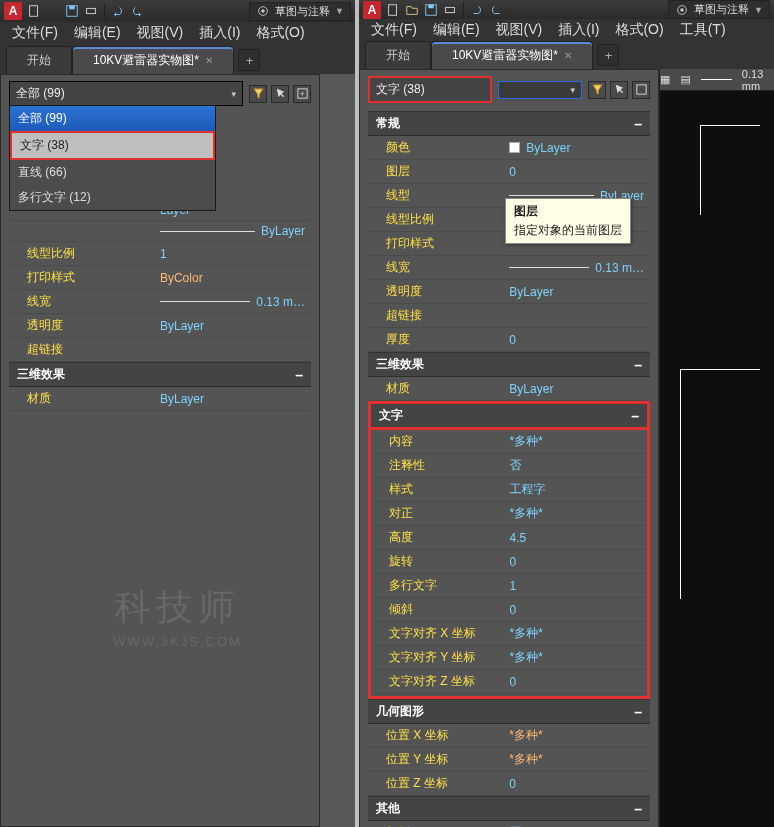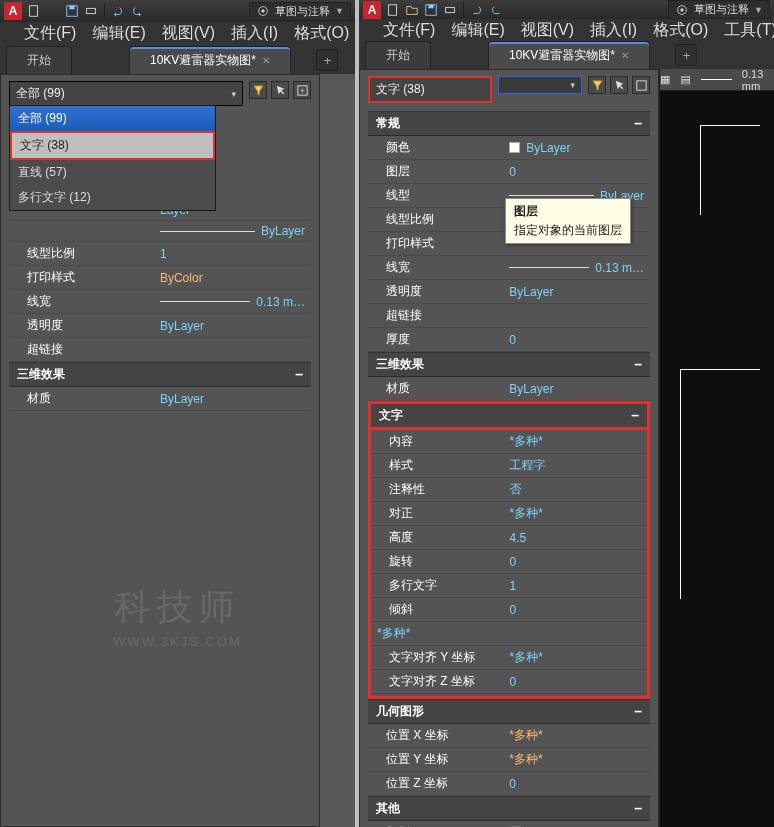--- a/index.html
+++ b/index.html
@@ -11,51 +11,51 @@
     .titlebar { height: 22px; background: linear-gradient(#3c3c3c,#2a2a2a); display: flex; align-items: center; padding: 0 4px; gap: 4px; }
     .logo { width: 18px; height: 18px; background: #c6262e; color: #fff; font-weight: bold; font-size: 12px; display:flex; align-items:center; justify-content:center; border-radius: 1px; }
     .qat { display:flex; gap:3px; align-items:center; }
     .qat-ico { width: 16px; height: 16px; display:flex; align-items:center; justify-content:center; }
     .qat-ico svg { width:14px; height:14px; }
     .qsep { width:1px; height:16px; background:#222; margin:0 2px; }
     .ws-drop { background:#2e2e2e; border:1px solid #222; color:#ddd; font-size:11px; padding:1px 6px; display:flex; align-items:center; gap:5px; margin-left: auto; }
     .gear { width:14px; height:14px; }
     .caret { font-size:9px; color:#aaa; }
 
-    .menubar { height: 22px; background: #333; display:flex; align-items:center; padding: 0 18px; gap: 4px; font-size: 16px; color:#ddd; }
+    .menubar { height: 22px; background: #333; display:flex; align-items:center; padding: 0 6px; gap: 4px; font-size: 14px; color:#ddd; }
     .menu-item { padding: 2px 6px; cursor: default; white-space: nowrap; }
 
-    .tabbar { height: 30px; background: #333; display:flex; align-items:flex-end; padding: 0 6px; gap: 21px; position: relative; }
+    .tabbar { height: 30px; background: #333; display:flex; align-items:flex-end; padding: 0 6px; gap: 0; position: relative; }
     .dtab { font-size:12px; color:#ccc; padding: 5px 20px; background: #3b3b3b; border: 1px solid #222; border-bottom:none; border-radius: 4px 4px 0 0; position: relative; }
-    .dtab.active { background: #4a4a4a; color:#fff; box-shadow: inset 0 2px 0 #5b8bd8; margin-left: 36px; }
+    .dtab.active { background: #4a4a4a; color:#fff; box-shadow: inset 0 2px 0 #5b8bd8; }
     .closex { font-size:10px; color:#999; margin-left:6px; }
     .addtab { width: 22px; height: 22px; background:#2f2f2f; border:1px solid #222; border-radius:3px; color:#aaa; display:flex; align-items:center; justify-content:center; font-size:13px; margin-left: 4px; margin-bottom: 3px; }
 
     .workarea { flex:1; display:flex; background:#585858; position:relative; }
     .palette { width: 320px; background:#545454; border:1px solid #2b2b2b; display:flex; position:relative; }
     .pal-body { flex:1; display:flex; flex-direction:column; padding: 6px 8px; }
 
-    .selector { display:flex; align-items:flex-start; gap:6px; margin-bottom:8px; position:relative; }
+    .selector { display:flex; align-items:center; gap:6px; margin-bottom:8px; position:relative; }
     .sel-combo { flex:1; background:#444; border:1px solid #000; color:#eee; font-size:12px; padding: 3px 6px; display:flex; align-items:center; justify-content:space-between; }
     .sel-combo.red { border:2px solid #e03030; }
     .sel-combo .caret { color:#ccc; }
     .sel-icos { display:flex; gap:4px; }
     .sel-icos .ico { width:18px; height:18px; background:#4a4a4a; border:1px solid #2a2a2a; display:flex; align-items:center; justify-content:center; }
     .sel-icos svg { width:13px; height:13px; }
 
     .dropdown { position:absolute; top:24px; left:0; width: 207px; background:#4c4c4c; border:1px solid #1a1a1a; z-index:10; }
     .dd-item { font-size:12px; padding: 4px 8px; color:#ddd; cursor:default; }
     .dd-item.selected { background:linear-gradient(#2b72d4,#1e5bb8); color:#fff; }
     .dd-item.red { border:2px solid #e03030; background:#bfbfbf; color:#222; }
 
-    .propcat { background:#444; border-top:1px solid #333; border-bottom:1px solid #2c2c2c; color:#fff; font-size:12px; padding: 3px 8px; display:flex; justify-content:space-between; align-items:flex-start; font-weight:bold; }
+    .propcat { background:#444; border-top:1px solid #333; border-bottom:1px solid #2c2c2c; color:#fff; font-size:12px; padding: 3px 8px; display:flex; justify-content:space-between; align-items:flex-end; font-weight:bold; }
     .propcat.redgroup { border:3px solid #e03030; }
     .chev { font-size:14px; color:#fff; font-weight: bold; }
     .proprow { display:flex; font-size:12px; color:#ddd; border-bottom:1px solid #4a4a4a; }
-    .propkey { width: 48%; padding:3px 0 3px 18px; color:#ffffff; }
+    .propkey { width: 48%; padding:3px 0 3px 18px; color:#fde047; }
     .propval { flex:1; padding:3px 6px; color:#7dd3fc; display:flex; align-items:center; gap:6px; }
     .propval.faded { color:#fdba74; }
     .swatch { width:11px; height:11px; border:1px solid #aaa; background:#fff; display:inline-block; }
     .lineprev { flex:1; height:1px; background:#ddd; }
     .redbox { border:3px solid #e03030; border-top:none; padding-bottom:2px; }
 
     .watermark { position:absolute; left:50%; top:72%; transform:translate(-50%,-50%); text-align:center; color:#7c7c7c; pointer-events:none; opacity:.5; }
     .watermark .wml { font-size:36px; letter-spacing:6px; font-weight:300; }
     .watermark .wms { font-size:13px; letter-spacing:2px; margin-top:2px; }
 
@@ -157,21 +157,21 @@
                 <svg viewBox="0 0 14 14">
                   <rect x="2" y="2" width="10" height="10" fill="none" stroke="#ddd"></rect>
                   <text x="4" y="11" font-size="9" fill="#ddd">+</text>
                 </svg>
               </span>
           </div>
 
           <div class="dropdown">
             <div class="dd-item selected">全部 (99)</div>
             <div class="dd-item red">文字 (38)</div>
-            <div class="dd-item">直线 (57)</div>
+            <div class="dd-item">直线 (66)</div>
             <div class="dd-item">多行文字 (12)</div>
           </div>
         </div>
 
         <div style="height:86px"></div>
 
         <div class="proprow">
             <div class="propkey"></div>
             <div class="propval">Layer</div>
           </div>
@@ -396,32 +396,32 @@
             <span class="chev">–</span>
           </div>
         <div class="redbox" id="r-text">
             <div class="proprow">
               <div class="propkey">内容</div>
               <div class="propval">
                 <span>*多种*</span>
               </div>
             </div>
             <div class="proprow">
+              <div class="propkey">注释性</div>
+              <div class="propval">
+                <span>否</span>
+              </div>
+            </div>
+            <div class="proprow">
               <div class="propkey">样式</div>
               <div class="propval">
                 <span>工程字</span>
               </div>
             </div>
             <div class="proprow">
-              <div class="propkey">注释性</div>
-              <div class="propval">
-                <span>否</span>
-              </div>
-            </div>
-            <div class="proprow">
               <div class="propkey">对正</div>
               <div class="propval">
                 <span>*多种*</span>
               </div>
             </div>
             <div class="proprow">
               <div class="propkey">高度</div>
               <div class="propval">
                 <span>4.5</span>
               </div>
@@ -438,20 +438,21 @@
                 <span>1</span>
               </div>
             </div>
             <div class="proprow">
               <div class="propkey">倾斜</div>
               <div class="propval">
                 <span>0</span>
               </div>
             </div>
             <div class="proprow">
+              <div class="propkey">文字对齐 X 坐标</div>
               <div class="propval">
                 <span>*多种*</span>
               </div>
             </div>
             <div class="proprow">
               <div class="propkey">文字对齐 Y 坐标</div>
               <div class="propval">
                 <span>*多种*</span>
               </div>
             </div>

